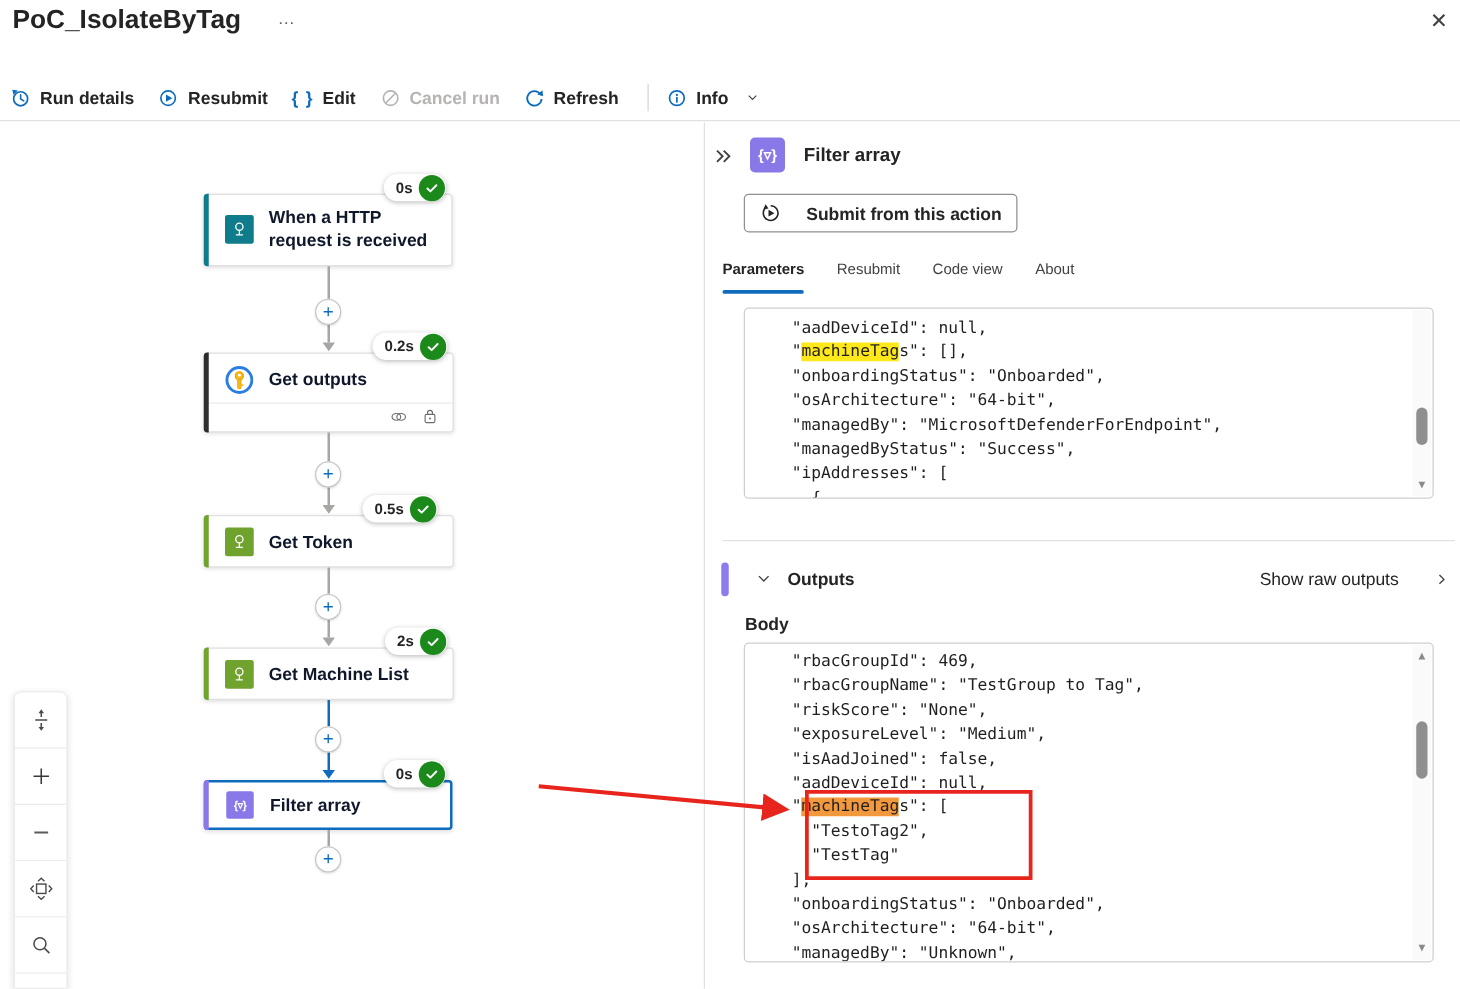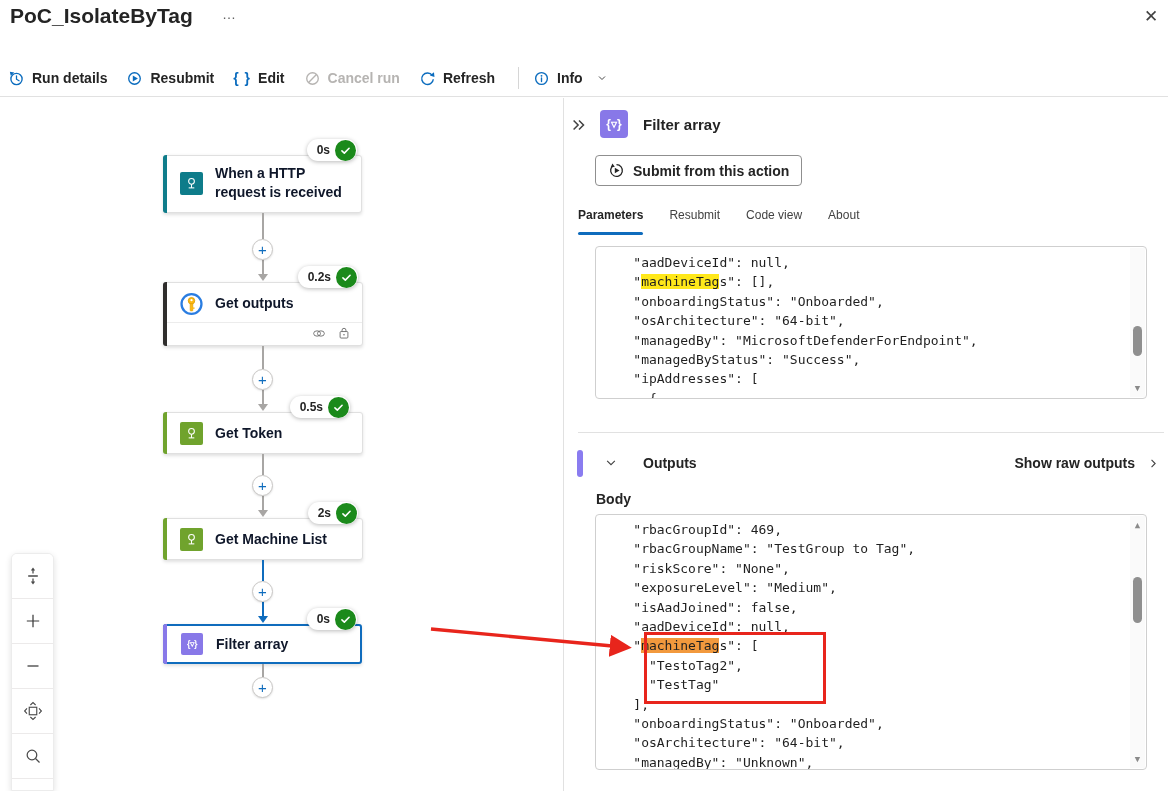--- a/index.html
+++ b/index.html
@@ -50,21 +50,21 @@
              border-radius:6px 6px 0 0; box-shadow:0 2px 6px rgba(0,0,0,.12); overflow:hidden; }
   .zb-btn { width:100%; height:45px; display:flex; align-items:center; justify-content:center; border-bottom:1px solid #eceaea; cursor:pointer; background:#fff; }
 
   
   .panel { position:absolute; left:564px; top:98px; width:604px; height:693px; background:#fff; }
   .collapse-btn { position:absolute; left:6px; top:18px; cursor:pointer; }
   .panel-iconbox { position:absolute; left:36px; top:12px; width:28px; height:28px; border-radius:4px; background:var(--purple,#8878e8);
                    display:flex; align-items:center; justify-content:center; color:#fff; font-size:12px; font-weight:700; }
   .panel-title { position:absolute; left:79px; top:18px; font-size:15px; font-weight:700; }
   .submit-btn { position:absolute; left:31px; top:57px; height:31px; padding:0 12px; background:#fff; border:1px solid #8f8f8f;
-                border-radius:4px; display:flex; align-items:center; gap:8px; font-size:14px; font-weight:700; cursor:pointer; }
+                border-radius:4px; display:flex; align-items:center; gap:20px; font-size:14px; font-weight:700; cursor:pointer; }
 
   .tabs { position:absolute; left:14px; top:110px; display:flex; gap:26px; font-size:12px; }
   .tab { color:#424242; cursor:pointer; padding-bottom:8px; position:relative; }
   .tab.active { color:#242424; font-weight:700; }
   .tab.active::after { content:""; position:absolute; left:0; right:0; bottom:-5px; height:3px; border-radius:2px; background:var(--blue,#0f6cbd); }
 
   .codebox { position:absolute; background:#fff; border:1px solid #cfcfcf; border-radius:4px; overflow:hidden;
              font-family:"DejaVu Sans Mono","Liberation Mono",monospace; font-size:13px; color:#1f1f1f; }
   .codebox .code-inner { padding:6px 24px 0 6px; }
   .code-line { white-space:pre; line-height:19.4px; }
@@ -75,22 +75,22 @@
   .sbar .sb-down { position:absolute; bottom:4px; left:0; right:0; text-align:center; font-size:9px; color:#8a8a8a; cursor:pointer; }
   .sbar .sb-thumb { position:absolute; left:3px; width:9px; border-radius:5px; background:#8f8f8f; cursor:pointer; }
 
   .pbox { left:31px; top:148px; width:552px; height:153px; }
   .obox { left:31px; top:416px; width:552px; height:256px; }
 
   .hdivider { position:absolute; left:14px; top:334px; width:586px; height:1px; background:#e1e1e1; }
 
   .outputs-hd { position:absolute; left:13px; top:351px; width:587px; height:28px; display:flex; align-items:center; cursor:pointer; }
   .outputs-bar { width:6px; height:27px; border-radius:3px; background:var(--purplebar,#8a7cf0); margin-right:21px; }
-  .outputs-label { font-size:14px; font-weight:700; margin-left:25px; }
-  .show-raw { margin-left:auto; display:flex; align-items:center; gap:12px; font-size:14px; font-weight:700; cursor:pointer; padding-right:4px; }
+  .outputs-label { font-size:14px; font-weight:700; margin-left:12px; }
+  .show-raw { margin-left:auto; display:flex; align-items:center; gap:28px; font-size:14px; font-weight:400; cursor:pointer; padding-right:4px; }
   .body-label { position:absolute; left:32px; top:393px; font-size:14px; font-weight:700; }
 
   .redbox { position:absolute; left:48px; top:117px; width:182px; height:72px; border:3px solid var(--red,#e8251c); z-index:4; pointer-events:none; }
   .arrow-svg { position:absolute; left:420px; top:615px; z-index:5; pointer-events:none; }
 
   svg { display:block; }
 </style>
 </head>
 <body>
 

